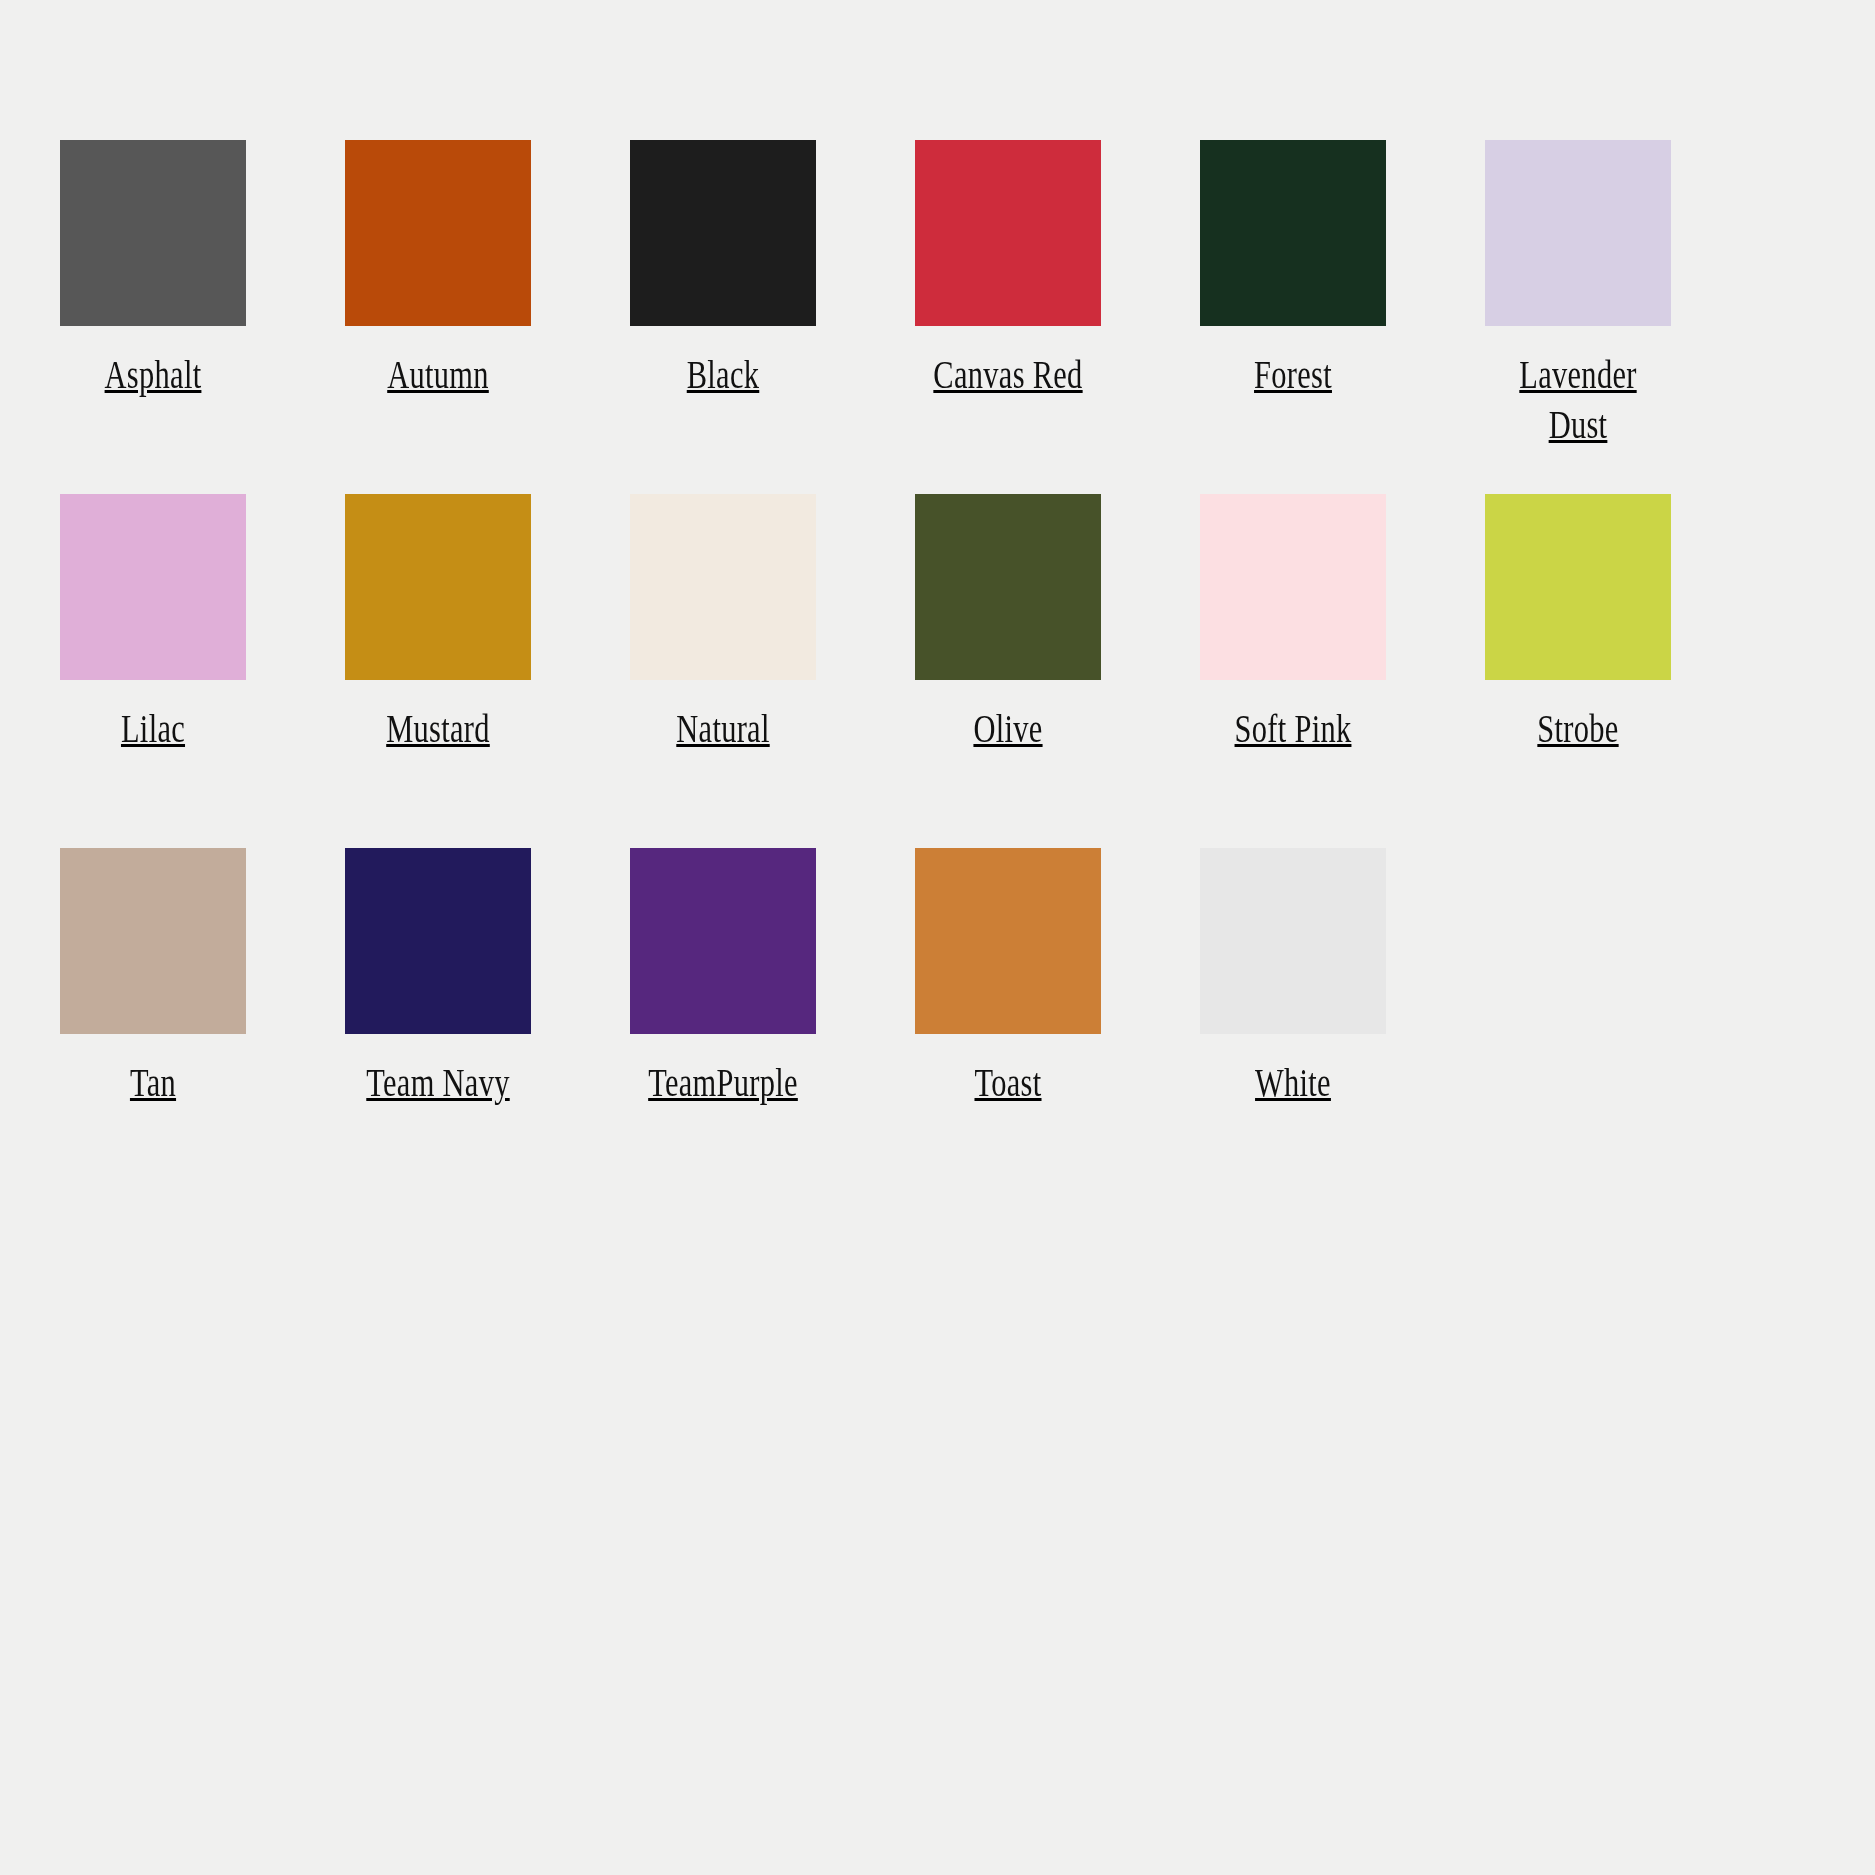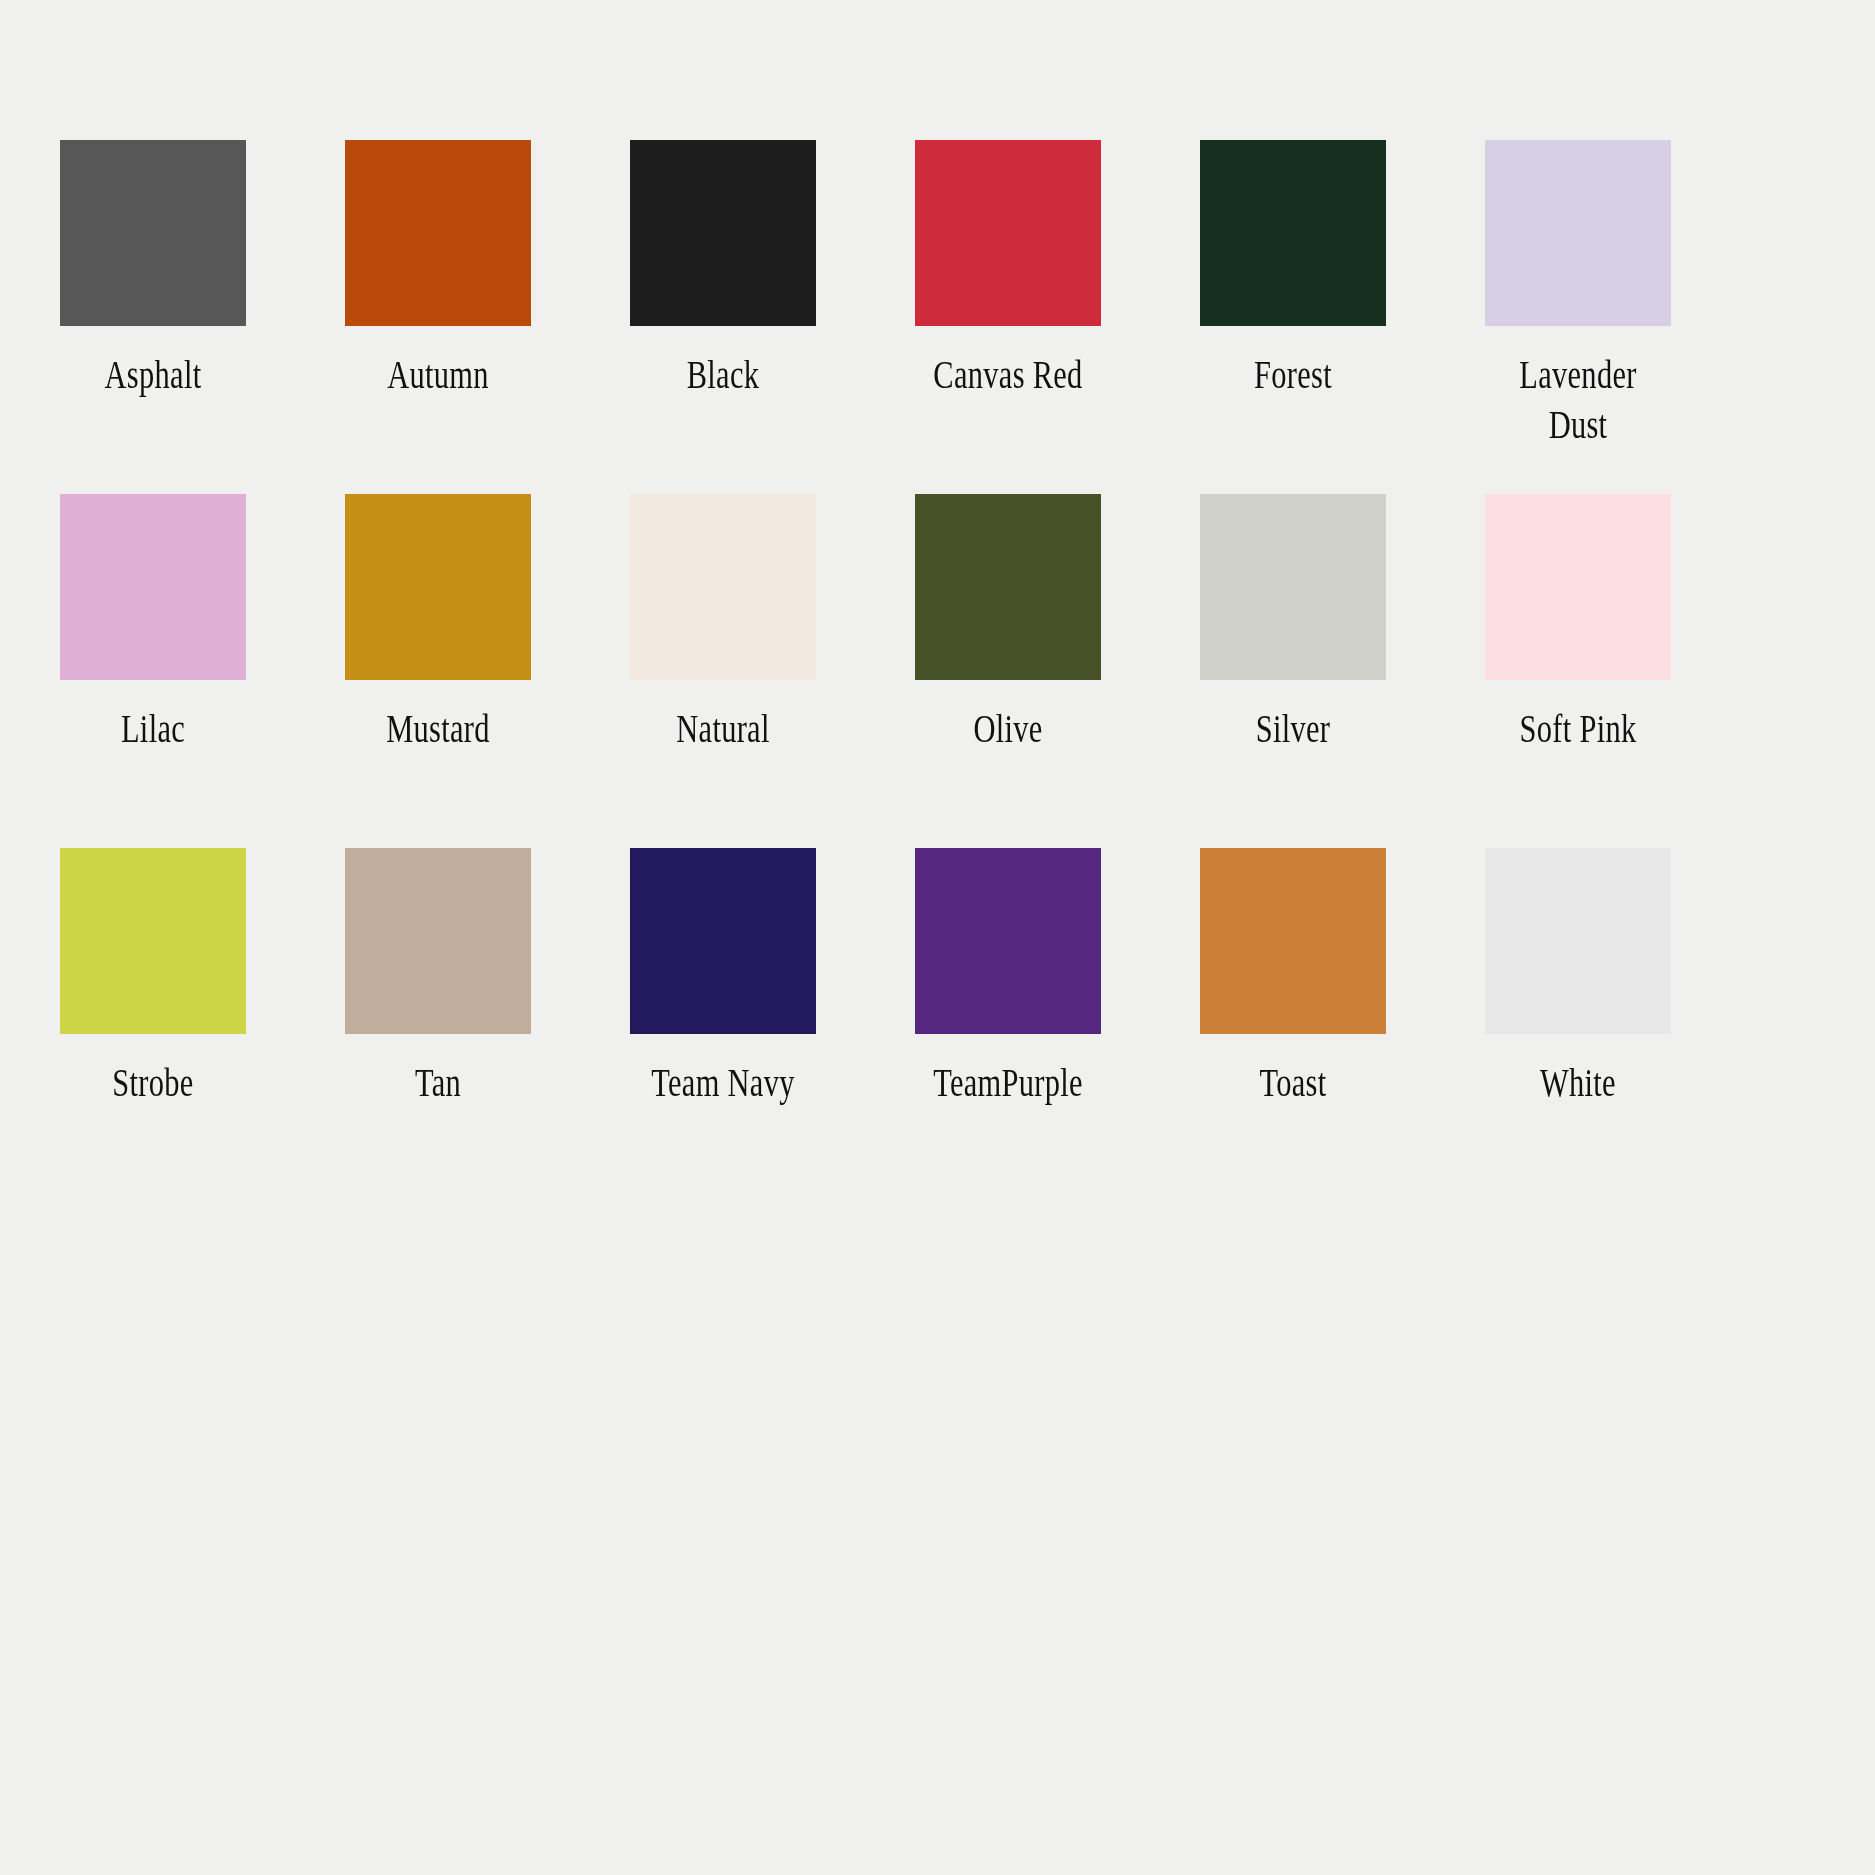--- a/index.html
+++ b/index.html
@@ -27,20 +27,21 @@
     row-gap: 0px;
     justify-content: start;
     align-content: start;
   }
 
   .swatch-cell {
     display: flex;
     flex-direction: column;
     align-items: center;
     width: 186px;
+    text-decoration: underline;
   }
 
   .swatch-chip {
     width: 186px;
     height: 186px;
     flex: 0 0 186px;
     display: block;
   }
 
   .swatch-label {
@@ -97,24 +98,20 @@
     </div>
     <div class="swatch-cell">
       <div class="swatch-chip" style="background-color: rgb(242, 234, 224);"></div>
       <div class="swatch-label">Natural</div>
     </div>
     <div class="swatch-cell">
       <div class="swatch-chip" style="background-color: rgb(71, 82, 41);"></div>
       <div class="swatch-label">Olive</div>
     </div>
     <div class="swatch-cell">
-      <div class="swatch-chip" style="background-color: rgb(208, 208, 203);"></div>
-      <div class="swatch-label">Silver</div>
-    </div>
-    <div class="swatch-cell">
       <div class="swatch-chip" style="background-color: rgb(252, 223, 226);"></div>
       <div class="swatch-label">Soft Pink</div>
     </div>
     <div class="swatch-cell">
       <div class="swatch-chip" style="background-color: rgb(203, 213, 70);"></div>
       <div class="swatch-label">Strobe</div>
     </div>
     <div class="swatch-cell">
       <div class="swatch-chip" style="background-color: rgb(194, 172, 155);"></div>
       <div class="swatch-label">Tan</div>

